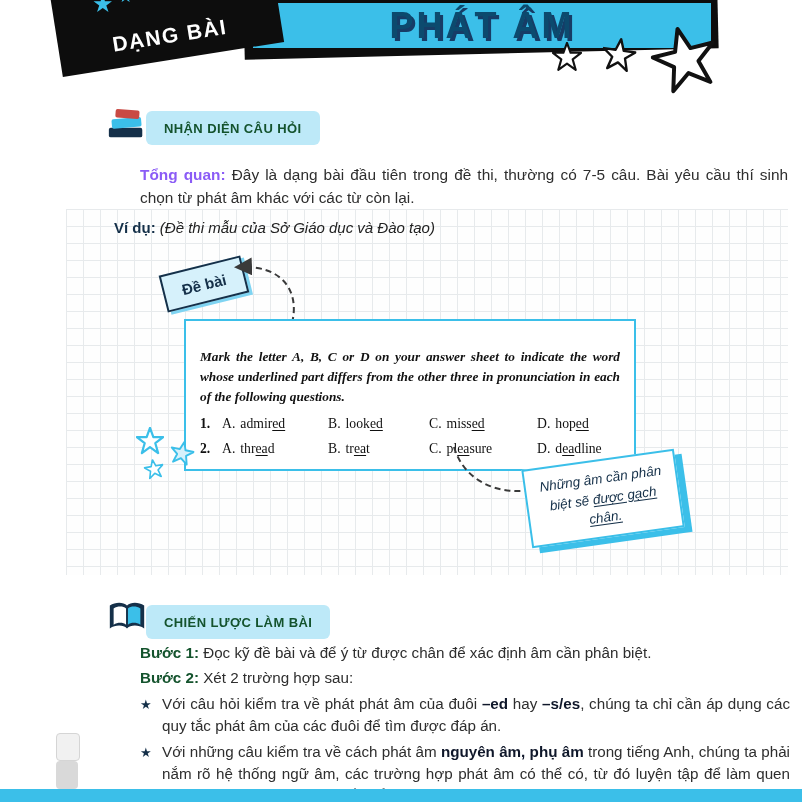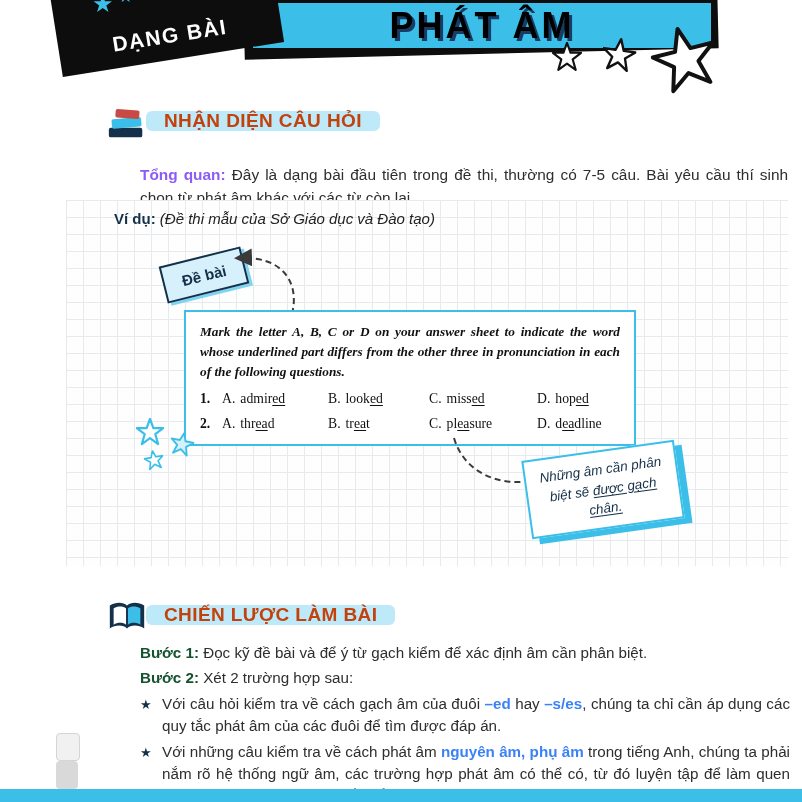--- a/index.html
+++ b/index.html
@@ -4,64 +4,64 @@
 <style>
   html,body{margin:0;padding:0;background:#fff;}
   .page{position:relative;width:802px;height:802px;background:#ffffff;overflow:hidden;
         font-family:"Liberation Sans",sans-serif;color:#2e2e2e;}
 
   
   .title-shadow{position:absolute;left:244px;top:-6px;width:474px;height:60px;
                 background:#0d0d0d;transform:rotate(-1.4deg);}
   .title-bar{position:absolute;left:253px;top:3px;width:458px;height:45px;background:#3BBFE9;
              display:flex;align-items:center;justify-content:center;}
-  .title-text{font-size:36px;font-weight:800;letter-spacing:3px;color:#000000;
+  .title-text{font-size:36px;font-weight:800;letter-spacing:3px;color:#0c4a6e;
               text-shadow:3px 3px 0 #173C66;}
   .ribbon{position:absolute;left:54px;top:-36px;width:224px;height:96px;background:#0d0d0d;
           transform:rotate(-9deg);display:flex;align-items:flex-end;justify-content:center;}
   .ribbon-text{color:#fff;font-weight:700;font-size:21px;letter-spacing:1.5px;padding-bottom:12px;}
   .corner-star{position:absolute;color:#3BBFE9;}
   .cs1{left:92px;top:-10px;font-size:24px;}
   .cs2{left:118px;top:-14px;font-size:17px;}
   .stars-right{position:absolute;left:552px;top:26px;width:175px;height:66px;}
   .star{position:absolute;}
   .star-sm1{left:0;top:16px;width:30px;height:30px;}
   .star-sm2{left:50px;top:12px;width:34px;height:34px;transform:rotate(8deg);}
   .star-lg{left:100px;top:0;width:66px;height:66px;transform:rotate(-14deg);}
 
   
   .sec-icon{position:absolute;width:42px;height:42px;}
   .icon-identify{left:106px;top:102px;}
   .icon-strategy{left:106px;top:596px;}
-  .pill{position:absolute;height:20px;background:#BDE9F8;border-radius:6px;display:flex;
-        align-items:center;padding:0 18px;color:#c2410c;font-weight:700;font-size:19px;
+  .pill{position:absolute;height:34px;background:#BDE9F8;border-radius:6px;display:flex;
+        align-items:center;padding:0 18px;color:#14532d;font-weight:700;font-size:13px;
         letter-spacing:.4px;white-space:nowrap;}
   .pill-identify{left:146px;top:111px;}
   .pill-strategy{left:146px;top:605px;align-items:center;}
 
   .overview{position:absolute;left:140px;top:149px;width:648px;font-size:15.4px;
             line-height:1.45;text-align:justify;}
   .hl-label{color:#8b5cf6;font-weight:700;}
-  .hl{color:#3b82f6;font-weight:700;}
-
-  
-  .grid-paper{position:absolute;left:66px;top:200px;width:722px;height:366px;background-color:#fefefe;
+  .hl{color:#0f172a;font-weight:700;}
+
+  
+  .grid-paper{position:absolute;left:66px;top:209px;width:722px;height:366px;background-color:#fefefe;
       background-image:linear-gradient(#e7eaec 1px,transparent 1px),
                        linear-gradient(90deg,#e7eaec 1px,transparent 1px);
       background-size:17px 17px;}
   .vidu{position:absolute;left:48px;top:10px;font-size:15px;color:#222;}
   .vidu-label{font-weight:700;color:#153049;}
   .vidu-note{font-style:italic;color:#222;}
   .tag{position:absolute;left:96px;top:56px;width:80px;height:34px;background:#D6F1FB;
        border:2px solid #153049;box-shadow:3px 3px 0 #7fd4f2;transform:rotate(-14deg);
        display:flex;align-items:center;justify-content:center;font-weight:700;font-size:15px;color:#153049;}
   .arrow1{position:absolute;left:162px;top:40px;}
   .arrow2{position:absolute;left:380px;top:232px;}
   .qbox{position:absolute;left:118px;top:110px;width:452px;box-sizing:border-box;
-        border:2.5px solid #3BBFE9;background:#fff;padding:10px 14px 12px;
+        border:2.5px solid #3BBFE9;background:#fff;padding:26px 14px 12px;
         font-family:"Liberation Serif",serif;color:#111;}
   .q-instructions{font-size:13.3px;font-weight:700;font-style:italic;line-height:1.5;text-align:justify;}
   .q-row{display:flex;margin-top:9px;font-size:13.7px;}
   .q-num{width:22px;font-weight:700;}
   .opt{display:flex;}
   .opt-label{margin-right:5px;}
   .w1{width:106px;}.w2{width:101px;}.w3{width:108px;}.w4{flex:1;}
   .u{text-decoration:underline;text-underline-offset:2px;}
   .stars-left{position:absolute;left:70px;top:218px;width:80px;height:76px;}
   .sl1{left:0;top:0;width:28px;height:28px;}
@@ -213,26 +213,26 @@
   <svg class="sec-icon icon-strategy" viewBox="0 0 44 44">
     <path d="M4,10 C10,6 18,6 22,10 C26,6 34,6 40,10 L40,34 C34,30 26,30 22,34 C18,30 10,30 4,34 Z" fill="#153049"></path>
     <path d="M8,13 C12,10.5 18,10.5 21,13 L21,30 C18,27.5 12,27.5 8,30 Z" fill="#ffffff"></path>
     <path d="M23,13 C26,10.5 32,10.5 36,13 L36,30 C32,27.5 26,27.5 23,30 Z" fill="#3BBFE9"></path>
   </svg>
   <div class="pill pill-strategy">
     <span>CHIẾN LƯỢC LÀM BÀI</span>
   </div>
 
   <div class="strategy-block">
-    <p class="step"><span class="step-label">Bước 1:</span><span> Đọc kỹ đề bài và để ý từ gạch kiểm để xác định âm cần phân biệt.</span></p>
+    <p class="step"><span class="step-label">Bước 1:</span><span> Đọc kỹ đề bài và để ý từ được chân để xác định âm cần phân biệt.</span></p>
     <p class="step"><span class="step-label">Bước 2:</span><span> Xét 2 trường hợp sau:</span></p>
     <div class="bullets">
       <div class="bullet">
         <span class="bullet-star">★</span>
-        <span class="bullet-text"><span>Với câu hỏi kiểm tra về cách gạch âm của đuôi </span><span class="hl">–ed</span><span> hay </span><span class="hl">–s/es</span><span>, chúng ta chỉ cần áp dụng các quy tắc phát âm của các đuôi để tìm được đáp án.</span></span>
+        <span class="bullet-text"><span>Với câu hỏi kiểm tra về phát phát âm của đuôi </span><span class="hl">–ed</span><span> hay </span><span class="hl">–s/es</span><span>, chúng ta chỉ cần áp dụng các quy tắc phát âm của các đuôi để tìm được đáp án.</span></span>
       </div>
       <div class="bullet">
         <span class="bullet-star">★</span>
         <span class="bullet-text"><span>Với những câu kiểm tra về cách phát âm </span><span class="hl">nguyên âm, phụ âm</span><span> trong tiếng Anh, chúng ta phải nắm rõ hệ thống ngữ âm, các trường hợp phát âm có thể có, từ đó luyện tập để làm quen với các dạng câu hỏi trong đề kiểm tra.</span></span>
       </div>
     </div>
   </div>
 
   <div class="edge-tab1"></div>
   <div class="edge-tab2"></div>

